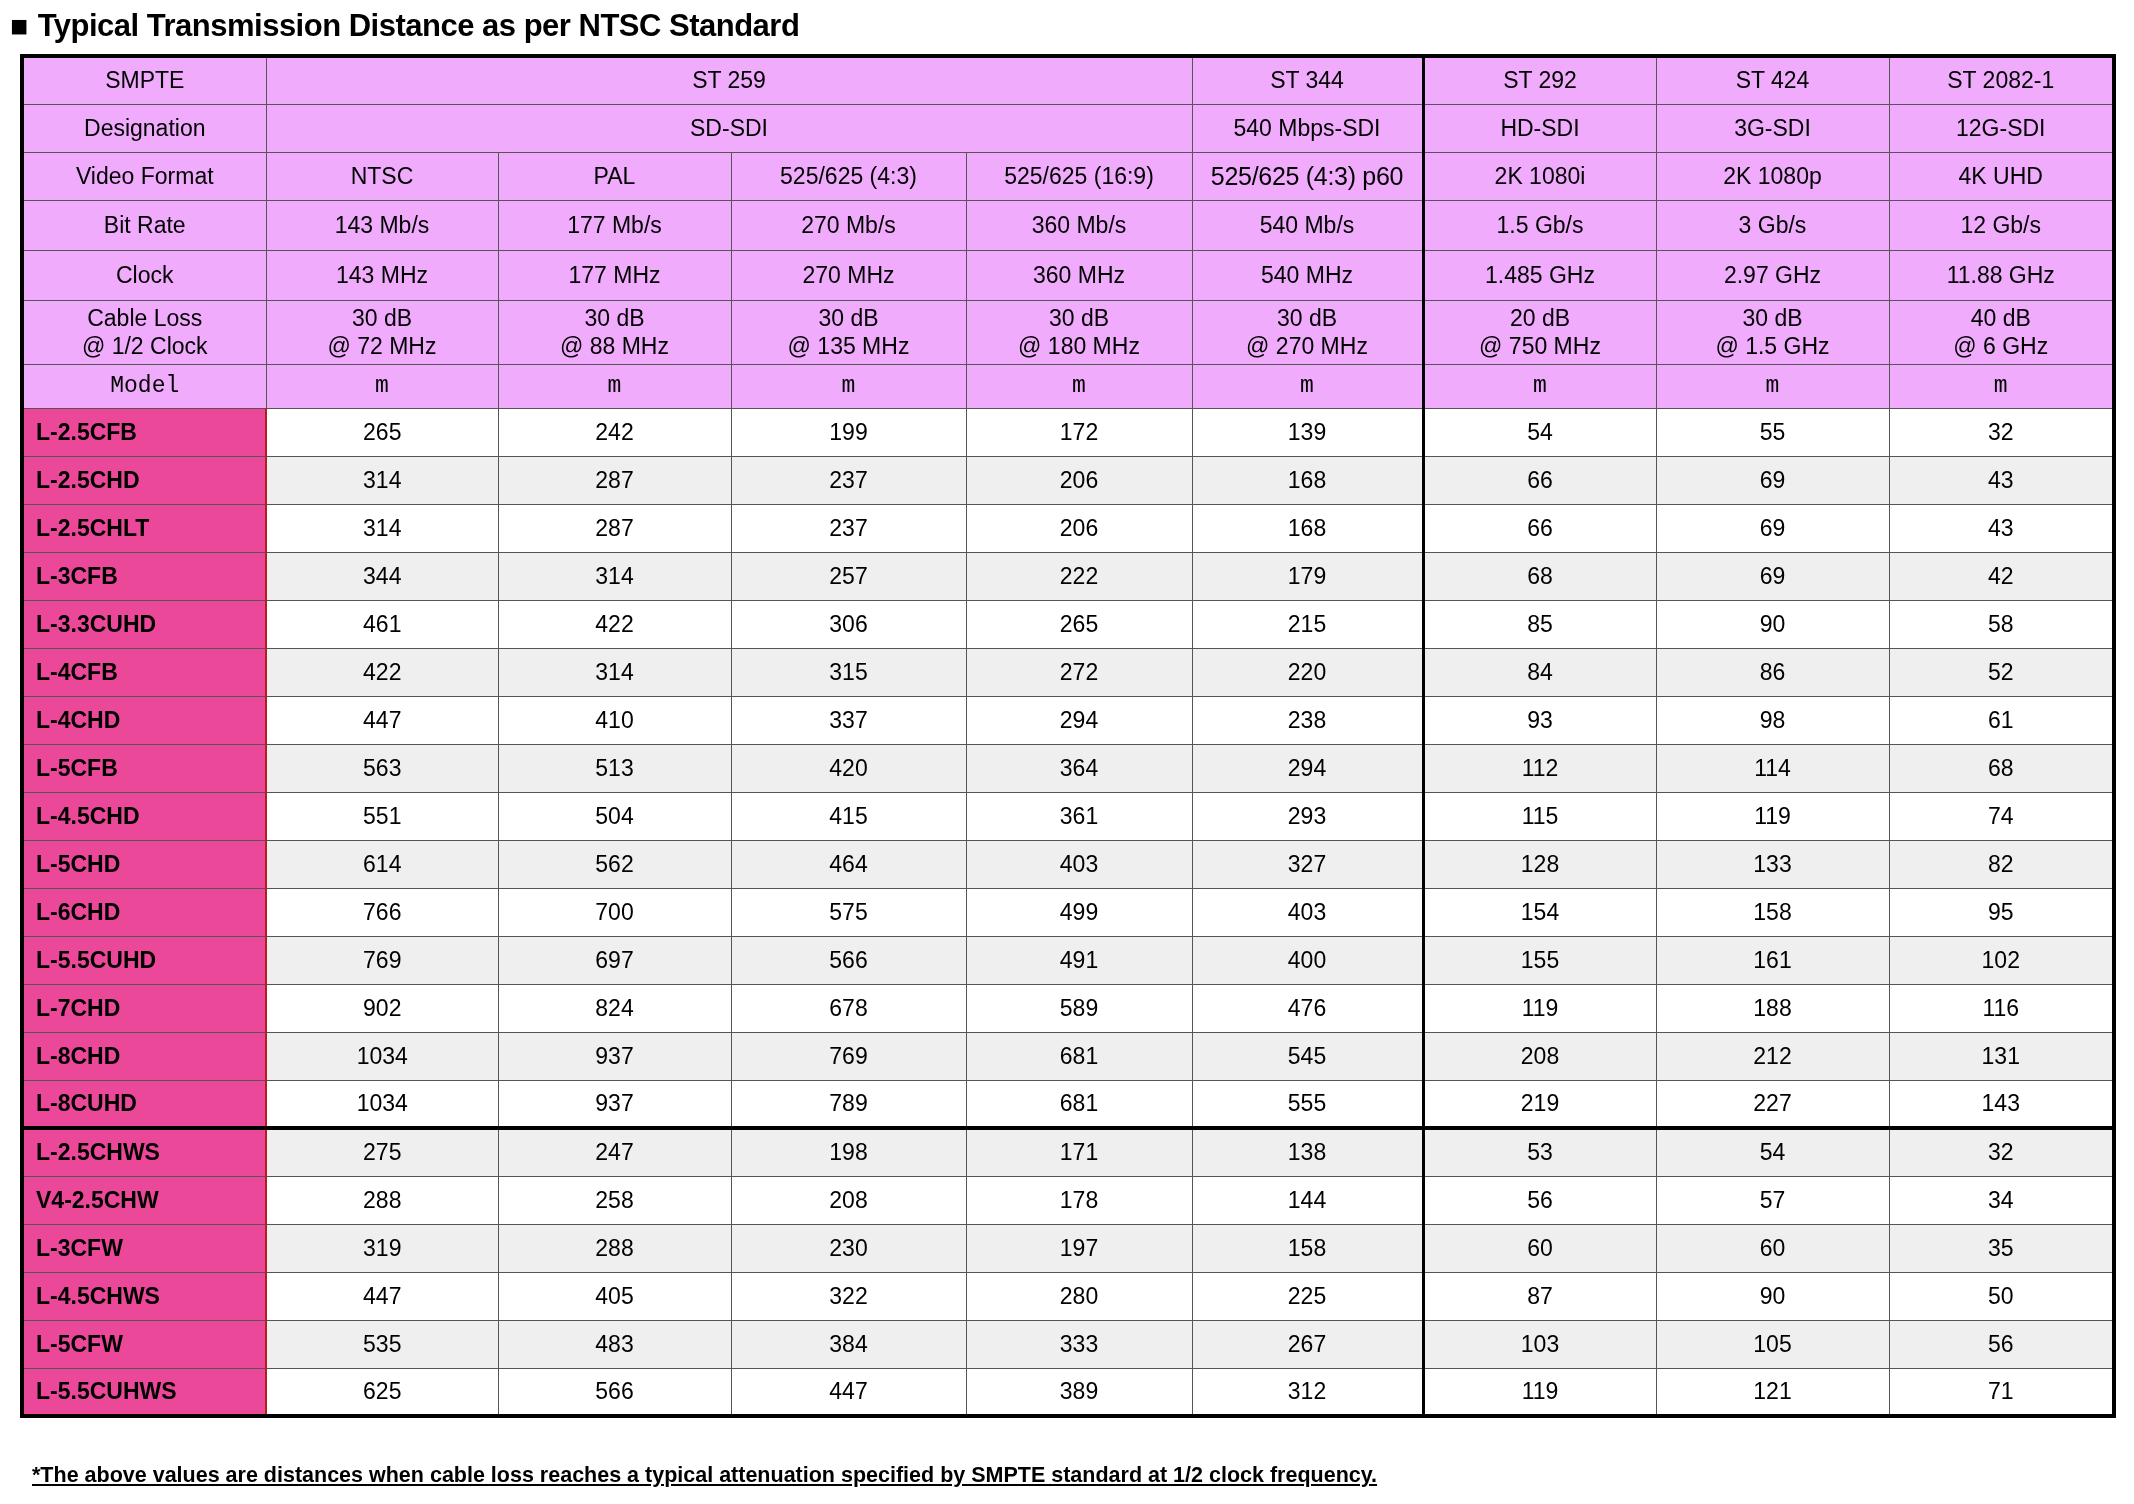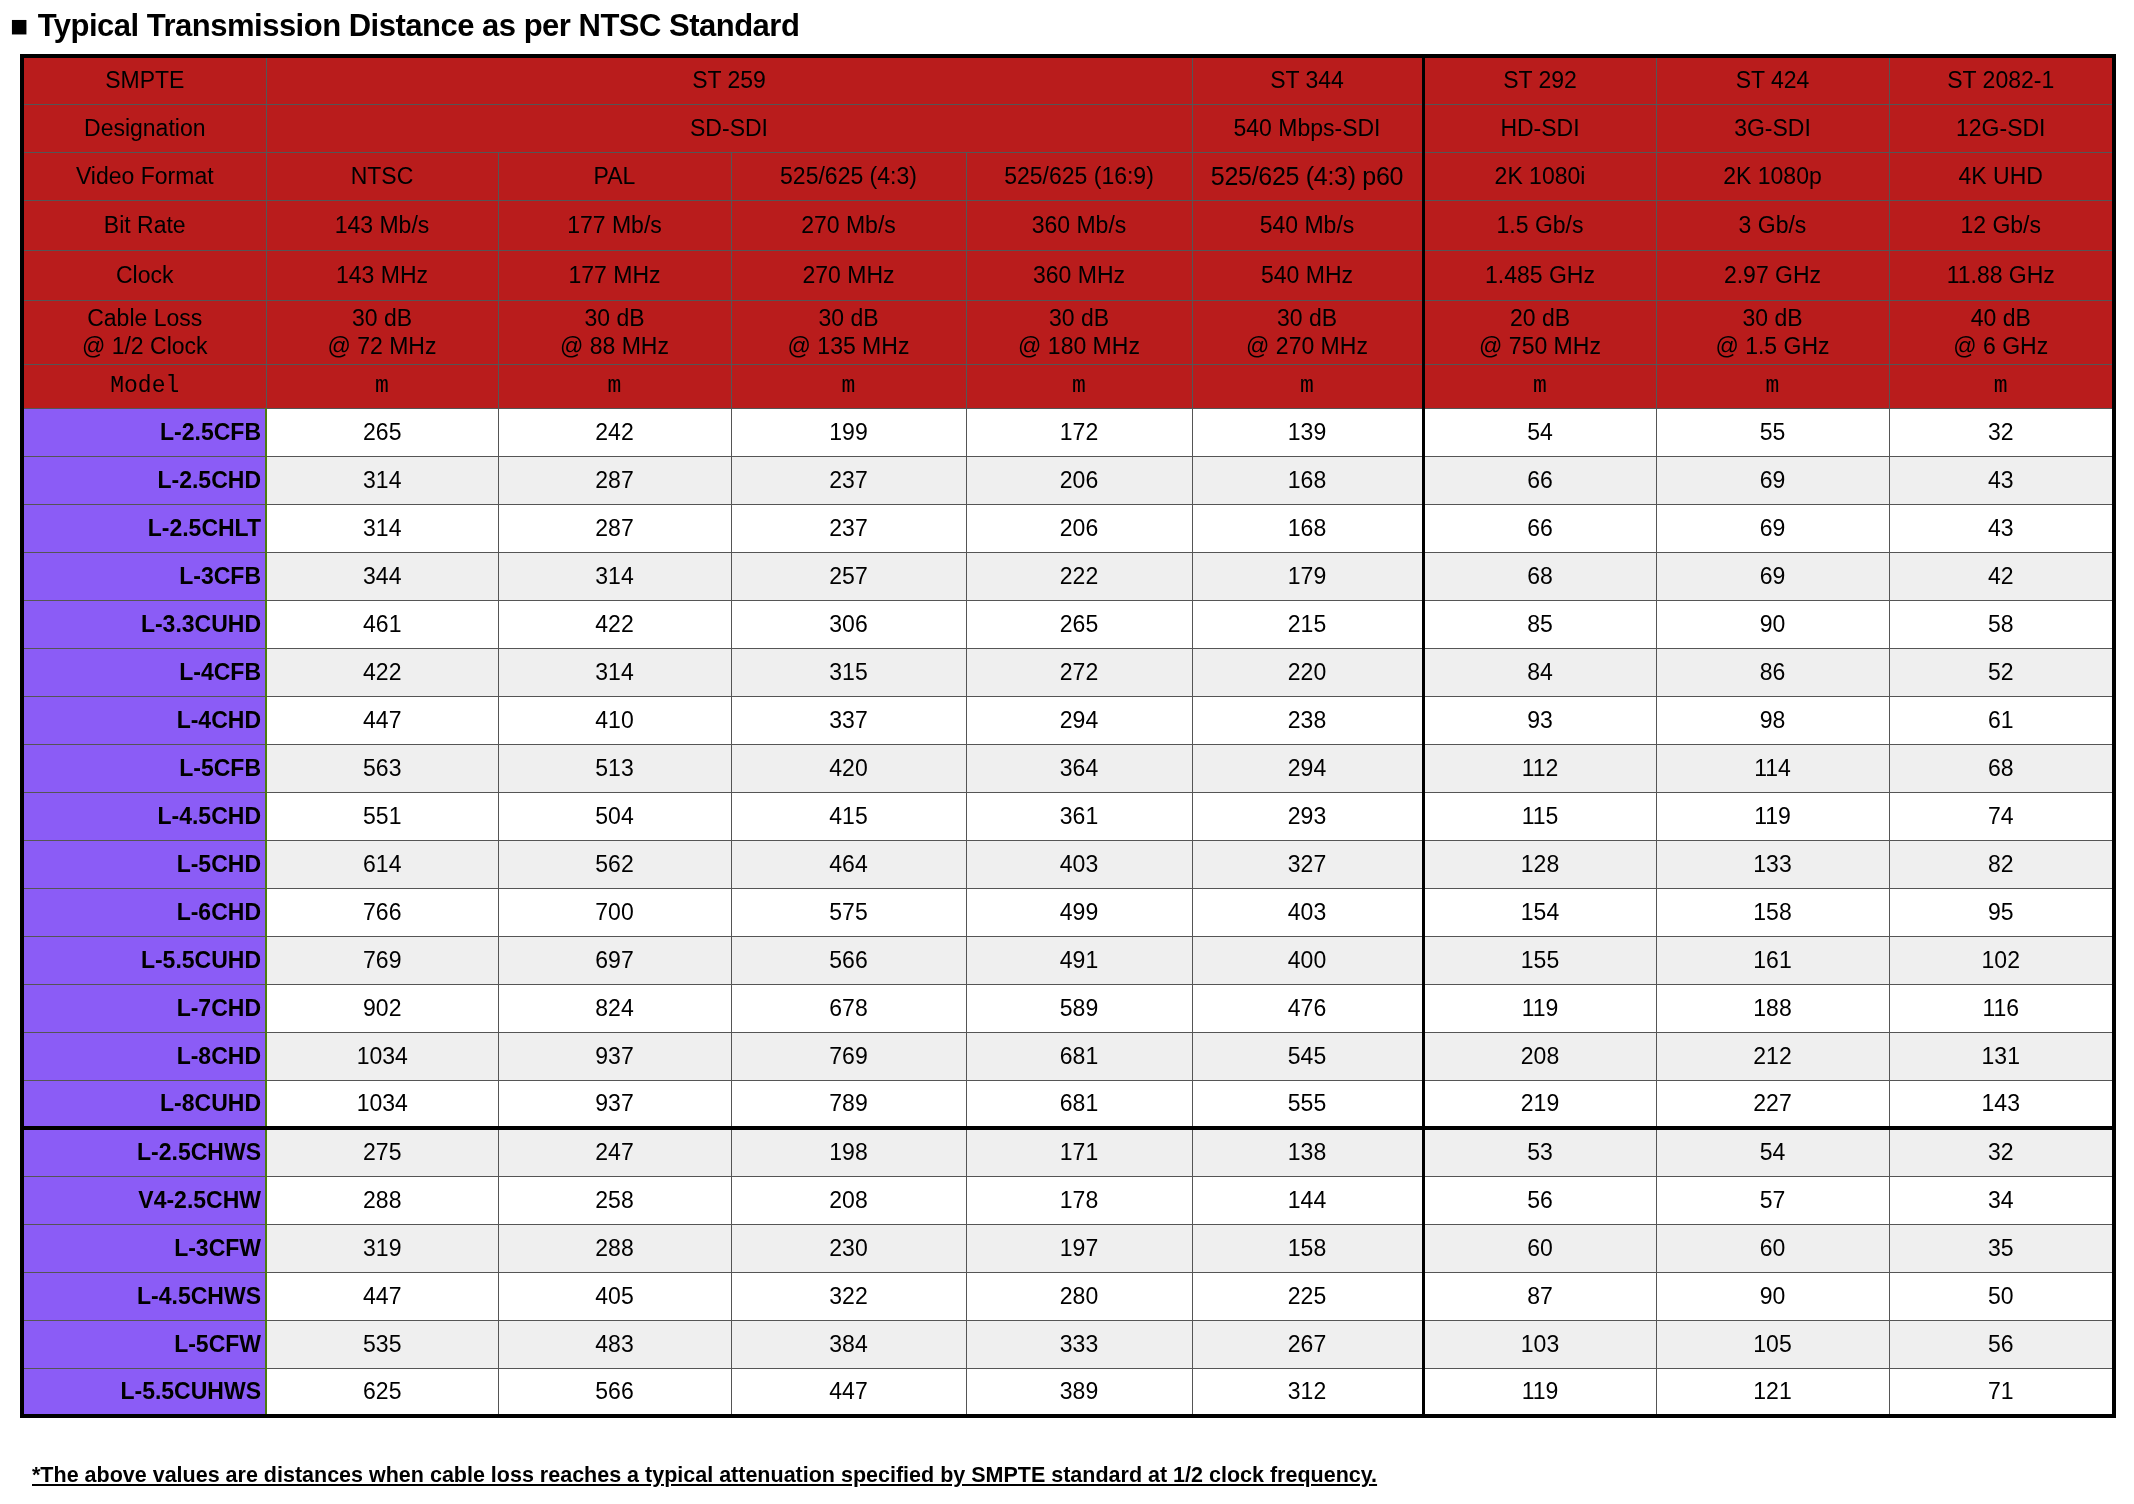--- a/index.html
+++ b/index.html
@@ -43,35 +43,35 @@
   table.smpte th, table.smpte td {
     border: 1.5px solid #555;
     text-align: center;
     vertical-align: middle;
     padding: 0 4px;
     white-space: pre-line;
     font-weight: normal;
     overflow: hidden;
   }
   thead th {
-    background: #b91c1c;
+    background: #f0abfc;
     border-width: 2px;
     border-color: #4a4a4a;
   }
   thead tr { height: 48px; }
   thead tr.row-bitrate, thead tr.row-clock { height: 50px; }
   thead tr.row-cableloss { height: 64px; line-height: 28px; }
   thead tr.row-model { height: 44px; font-family: Liberation Mono, monospace; }
   tbody tr { height: 48px; }
   tbody th.model-cell {
-    background: #8b5cf6;
+    background: #ec4899;
     font-weight: bold;
-    text-align: right;
+    text-align: left;
     padding-left: 12px;
-    border-right: 2px solid #4d7c0f;
+    border-right: 2px solid #b91c1c;
   }
   th.rowlabel { border-right: 2px solid #4a4a4a; }
   tbody tr.stripe td { background: #efefef; }
   tbody tr td { background: #ffffff; }
   tbody tr.stripe td { background: #efefef; }
   .sep-left { border-left: 3px solid #000 !important; }
   tr.group-start th, tr.group-start td { border-top: 4px solid #000 !important; }
   th.tight { font-size: 25px; letter-spacing: -0.3px; }
   .notes {
     margin: 18px 0 0 32px;

